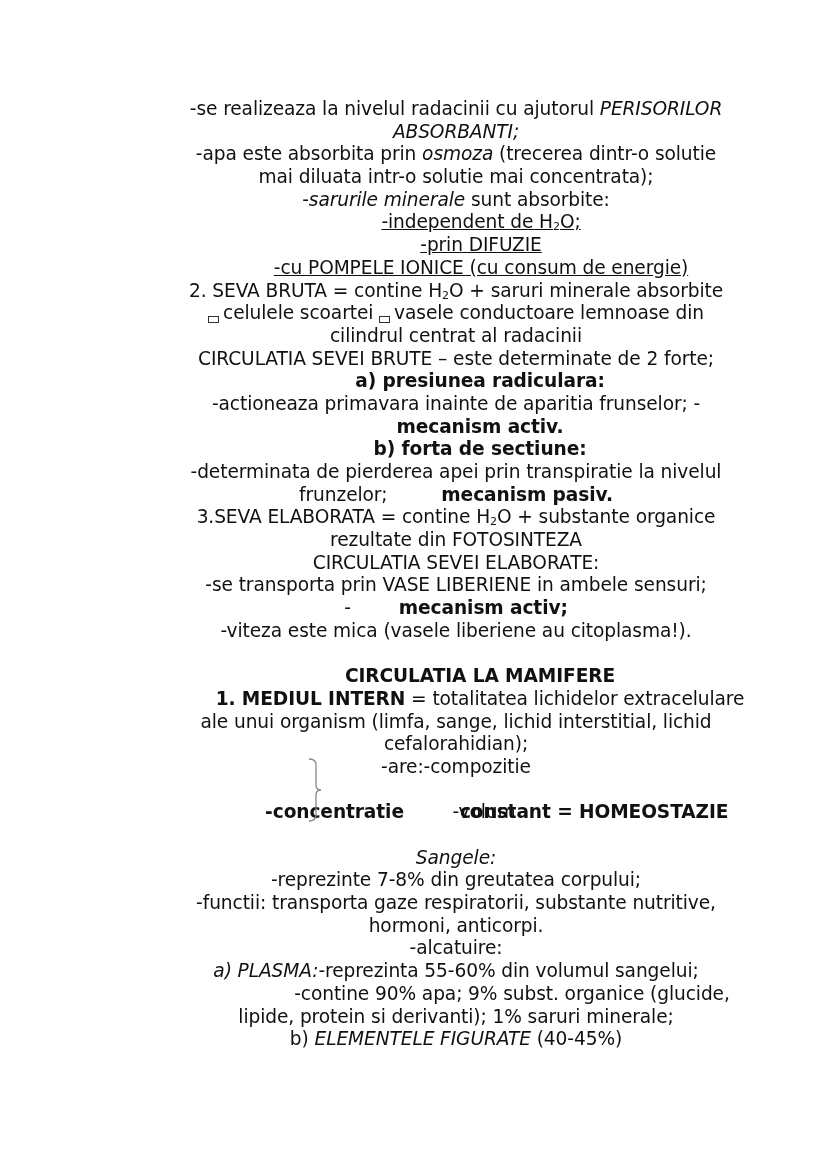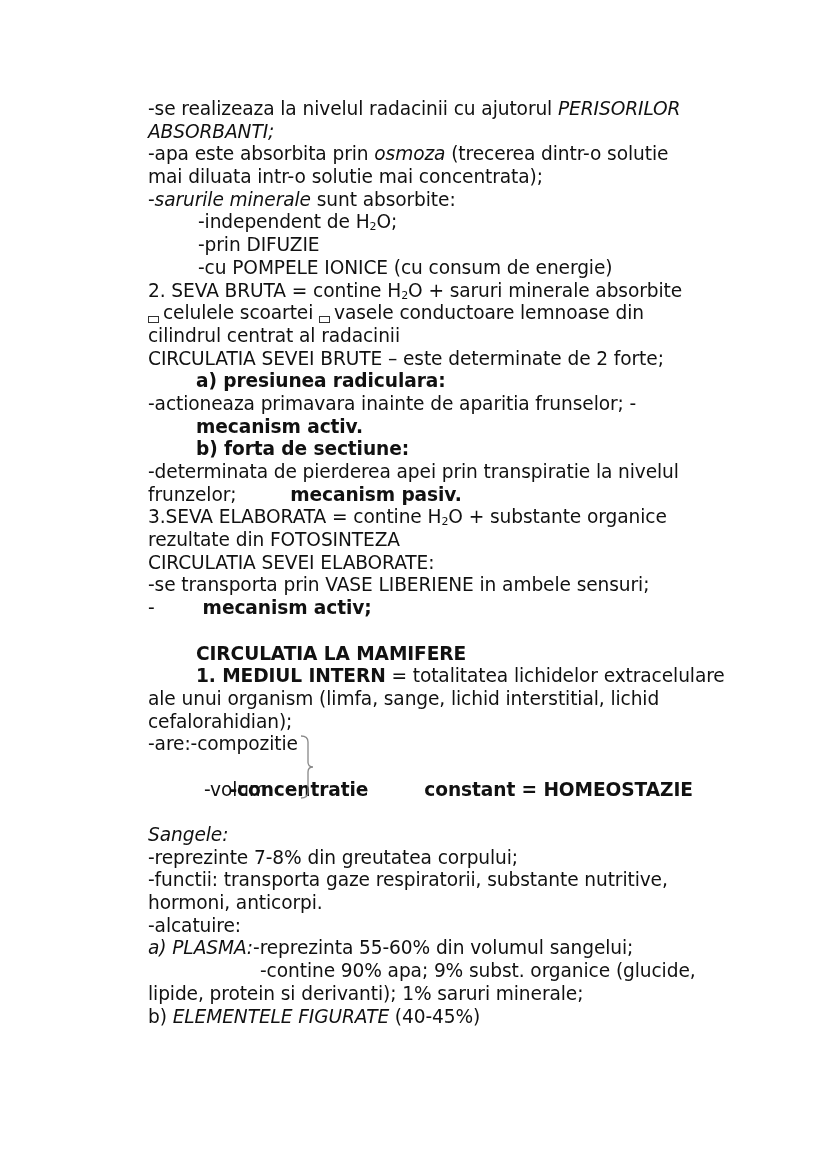--- a/index.html
+++ b/index.html
@@ -1,23 +1,23 @@
 <!DOCTYPE html>
 <html><head>
   <meta charset="utf-8">
   <style>
     html, body { margin: 0; padding: 0; background: #ffffff; }
     body { width: 828px; height: 1171px; position: relative; overflow: hidden; }
     .page {
-      position: absolute; left: 148px; top: 98px; width: 600px;
+      position: absolute; left: 156px; top: 98px; width: 600px;
       font-family: "DejaVu Sans", sans-serif; font-size: 18.6px; line-height: 22.7px;
-      color: #111111; letter-spacing: -0.1px;
+      color: #111111; letter-spacing: -0.1px; text-align: center;
     }
     .line { white-space: pre; height: 22.7px; }
-    .indent1 { padding-left: 50px; }
+    .indent1 { padding-left: 50px; text-decoration: underline; }
     .indent2 { padding-left: 56px; }
     .indent3 { padding-left: 112px; }
     .b { font-weight: bold; margin-left: 48px; }
     .i { font-style: italic; }
     .u { text-decoration-thickness: 2px; text-underline-offset: 2px; }
     .blank { height: 22.7px; }
     sub { font-size: 11px; vertical-align: -2px; line-height: 0; }
     .box {
       display: inline-block; width: 9px; height: 5px; border: 1px solid #333;
       vertical-align: -4px; margin-right: 4px; margin-left: 0px;
@@ -49,20 +49,21 @@
   <div class="line"><span>-actioneaza primavara inainte de aparitia frunselor; -</span></div>
   <div class="line b"><span>mecanism activ.</span></div>
   <div class="line b"><span>b) forta de sectiune:</span></div>
   <div class="line"><span>-determinata de pierderea apei prin transpiratie la nivelul</span></div>
   <div class="line"><span>frunzelor; </span><span class="b">mecanism pasiv.</span></div>
   <div class="line"><span>3.SEVA ELABORATA = contine H</span><sub>2</sub><span>O + substante organice</span></div>
   <div class="line"><span>rezultate din FOTOSINTEZA</span></div>
   <div class="line"><span>CIRCULATIA SEVEI ELABORATE:</span></div>
   <div class="line"><span>-se transporta prin VASE LIBERIENE in ambele sensuri;</span></div>
   <div class="line"><span>-</span><span class="b">mecanism activ;</span></div>
+  <div class="line"><span>-viteza este mica (vasele liberiene au citoplasma!).</span></div>
 
   <div class="blank"></div>
 
   <div class="line b"><span>CIRCULATIA LA MAMIFERE</span></div>
   <div class="line"><span class="b u">1. MEDIUL INTERN</span><span> = totalitatea lichidelor extracelulare</span></div>
   <div class="line"><span>ale unui organism (limfa, sange, lichid interstitial, lichid</span></div>
   <div class="line"><span>cefalorahidian);</span></div>
   <div class="line"><span>-are:-compozitie</span></div>
   <div class="line indent2 brace-wrap">
     <svg class="brace" viewBox="0 0 16 66">

